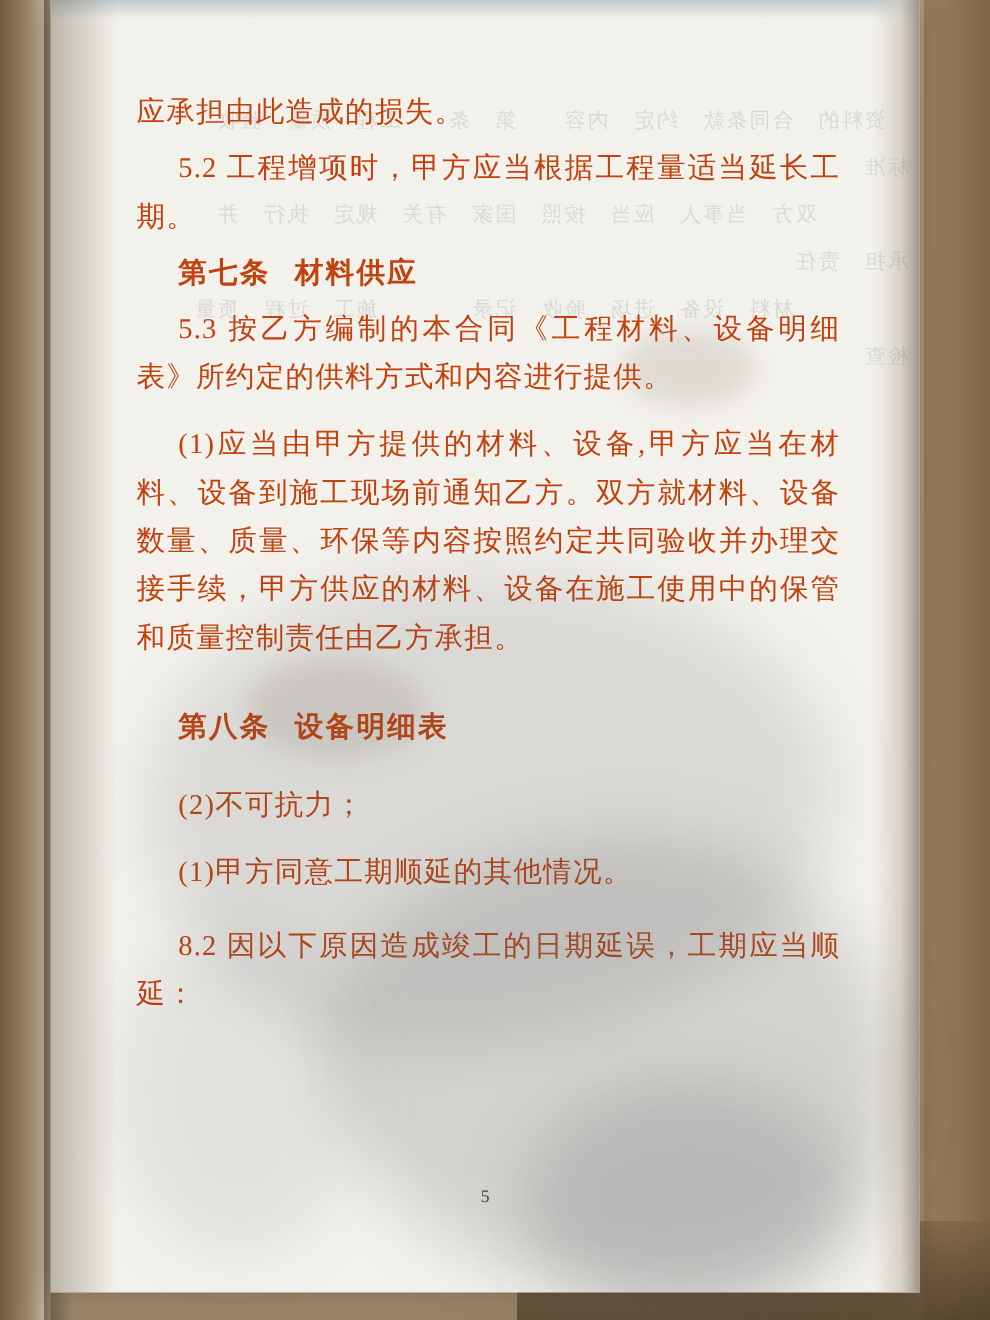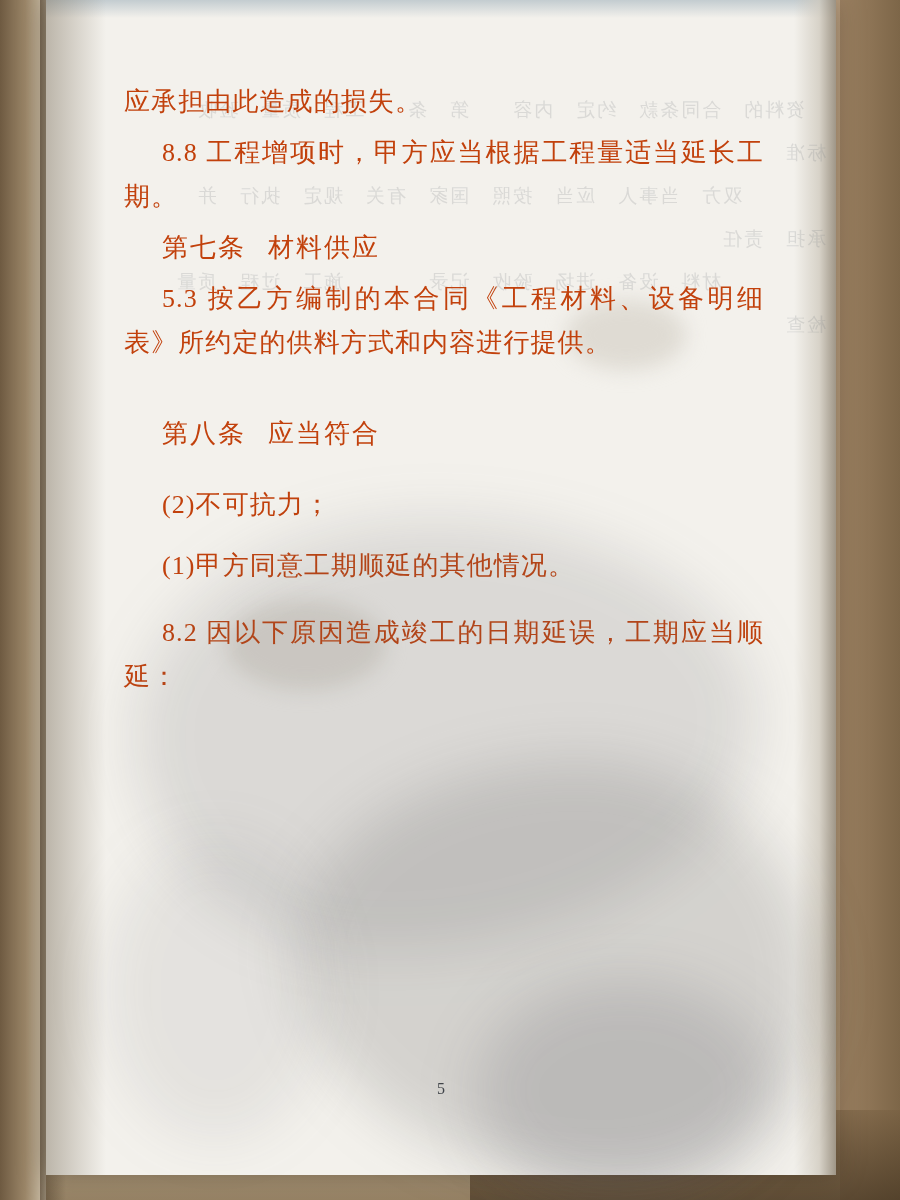--- a/index.html
+++ b/index.html
@@ -122,21 +122,21 @@
     letter-spacing: 1.1px;
     margin: 0 0 0 0;
     color: #c2410c;
     text-align: justify;
   }
   .p {
     margin: 0 0 7px 0;
   }
   .indent { text-indent: 38px; }
   .heading {
-    font-weight: normal;
+    font-weight: bold;
     text-indent: 38px;
     letter-spacing: 2px;
   }
   .heading .gap { display: inline-block; width: 22px; }
   .spacer-s { height: 10px; }
   .spacer-m { height: 16px; }
 
   .page-number {
     position: absolute;
     top: 1080px;
@@ -176,35 +176,36 @@
     <div class="blotch" style="left:520px; top:300px; width:120px; height:70px;"></div>
 
     <div class="ghost">　资料的　合同条款　约定　内容　　第　条　　工程　质量　验收　标准
 　　　　双方　当事人　应当　按照　国家　有关　规定　执行　并　承担　责任
 　　　　　材料　设备　进场　验收　记录　　　　施工　过程　质量　检查</div>
 
     <div class="content">
 
       <p class="line p">应承担由此造成的损失。</p>
 
-      <p class="line p indent">8.8 工程增项时，甲方应当根据工程量适当延长工期。</p>
+      <p class="line p indent">5.2 工程增项时，甲方应当根据工程量适当延长工期。</p>
 
 
       <p class="line p heading"><span>第七条</span><span class="gap"></span><span>材料供应</span></p>
 
       <p class="line p indent">5.3 按乙方编制的本合同《工程材料、设备明细表》所约定的供料方式和内容进行提供。</p>
 
       <div class="spacer-s"></div>
-
-      <div class="spacer-s"></div>
-
-      <div class="spacer-s"></div>
-
-      <div class="spacer-s"></div>
-      <p class="line p heading"><span>第八条</span><span class="gap"></span><span>应当符合</span></p>
+      <p class="line p indent">(1)应当由甲方提供的材料、设备,甲方应当在材料、设备到施工现场前通知乙方。双方就材料、设备数量、质量、环保等内容按照约定共同验收并办理交接手续，甲方供应的材料、设备在施工使用中的保管和质量控制责任由乙方承担。</p>
+
+      <div class="spacer-s"></div>
+
+      <div class="spacer-s"></div>
+
+      <div class="spacer-s"></div>
+      <p class="line p heading"><span>第八条</span><span class="gap"></span><span>设备明细表</span></p>
 
 
       <div class="spacer-s"></div>
 
       <div class="spacer-s"></div>
       <p class="line p indent">(2)不可抗力；</p>
 
       <div class="spacer-s"></div>
       <p class="line p indent">(1)甲方同意工期顺延的其他情况。</p>
 

